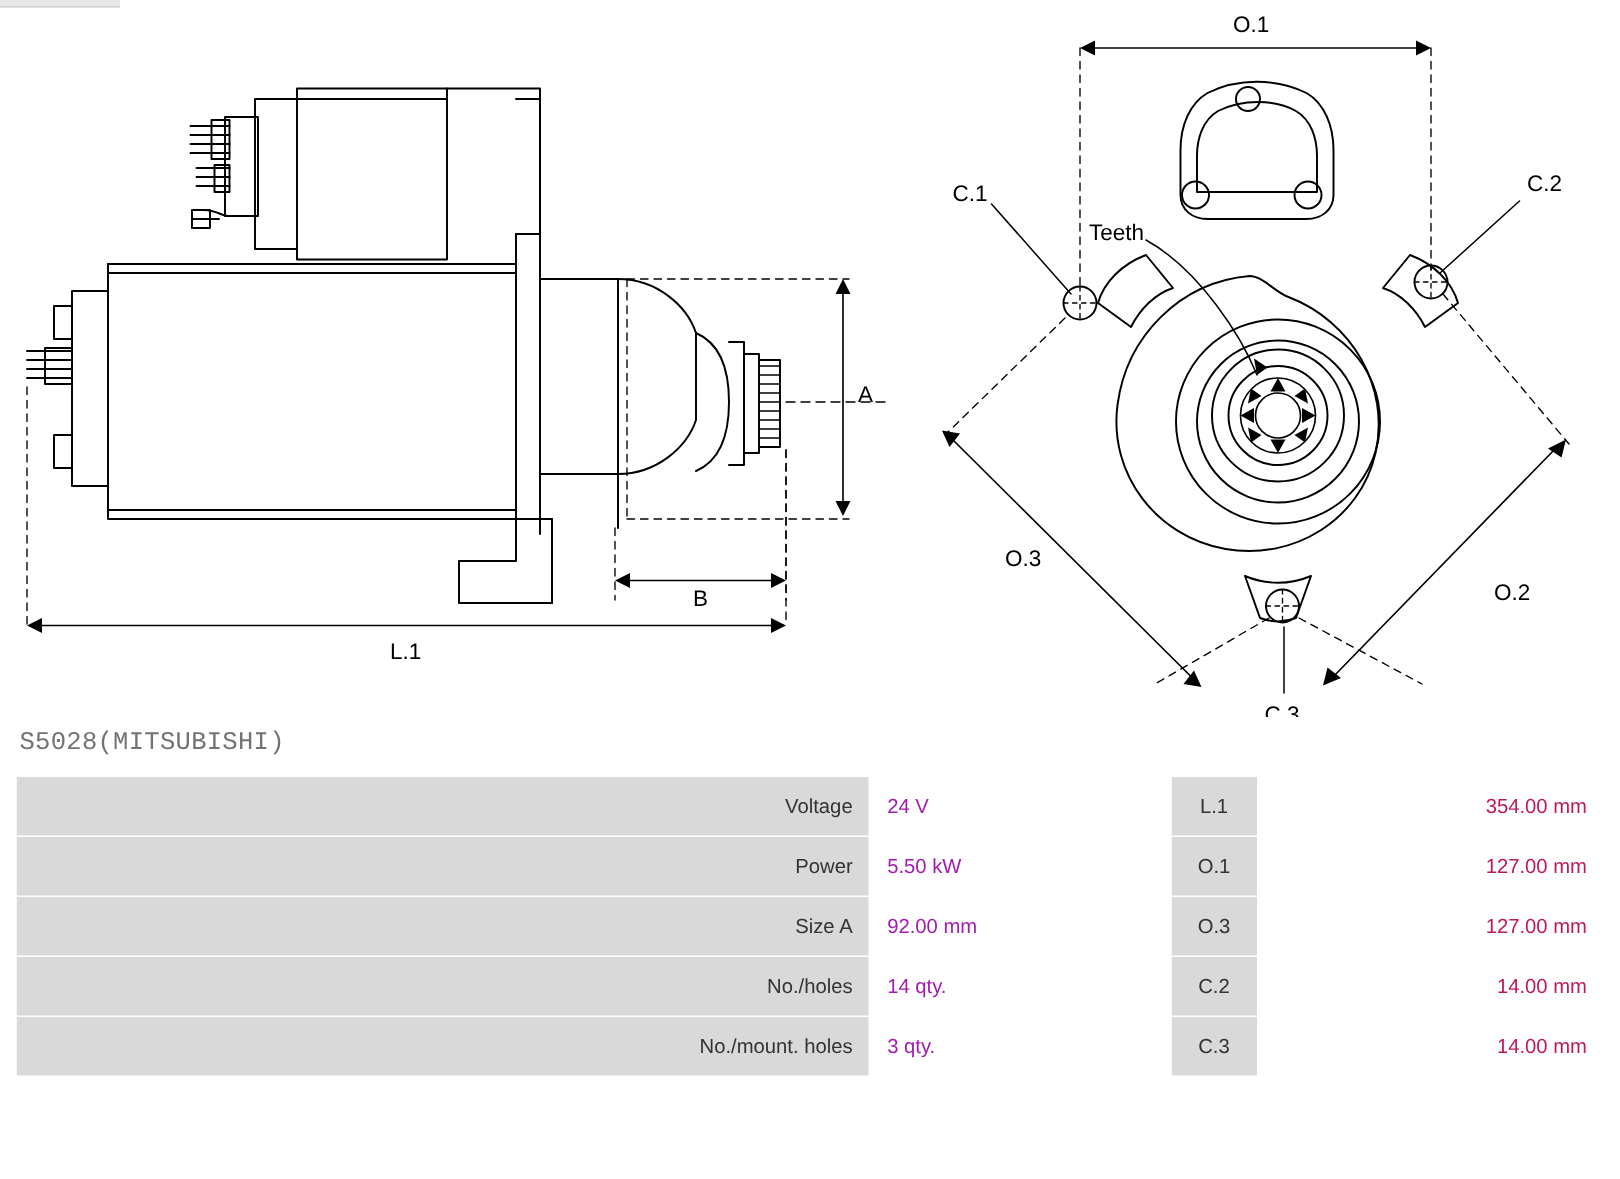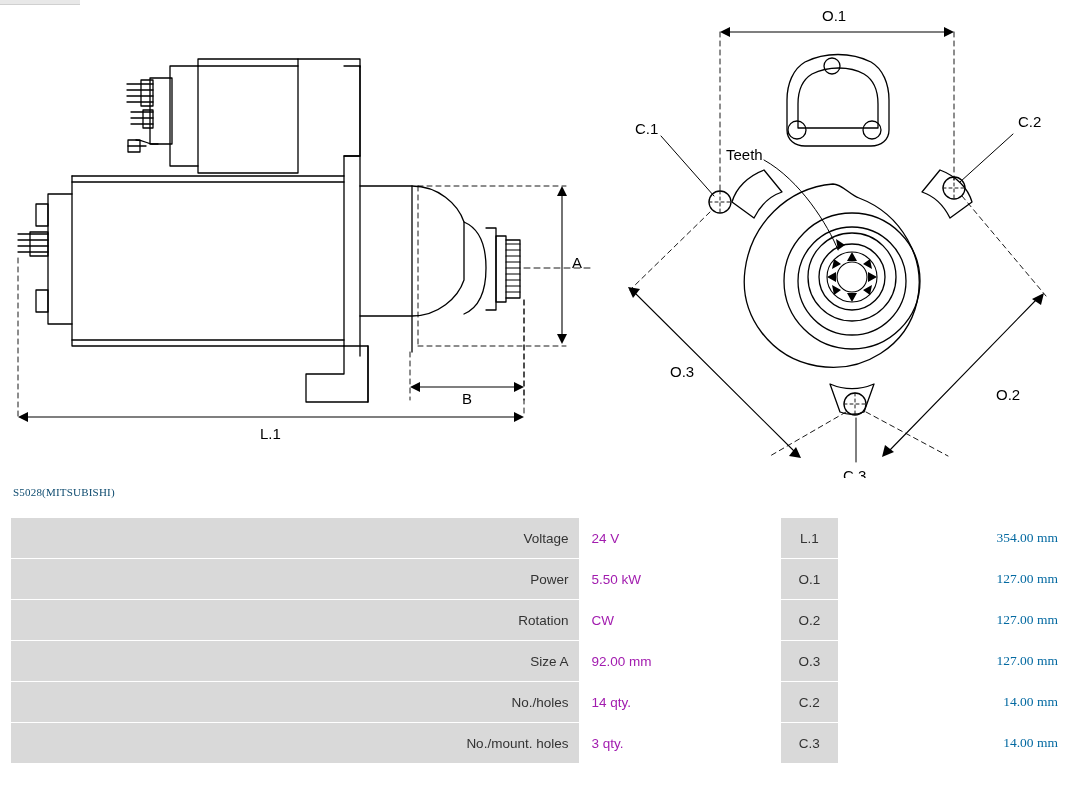--- a/index.html
+++ b/index.html
@@ -26,23 +26,23 @@
     font-family: "Liberation Sans", sans-serif;
     font-size: 15px;
     fill: #000;
   }
 
   
   #part-title {
     position: absolute;
     left: 13px;
     top: 486px;
-    font-size: 11px;
-    color: #0c4a6e;
-    font-family: Liberation Serif, serif;
+    font-size: 17px;
+    color: #737373;
+    font-family: Liberation Mono, monospace;
     letter-spacing: 0.2px;
   }
 
   
   #spec-table {
     position: absolute;
     left: 10px;
     top: 517px;
     width: 1060px;
     border-collapse: collapse;
@@ -69,24 +69,23 @@
   }
   td.lbl2 {
     background: #d9d9d9;
     text-align: center;
     color: #333;
     width: 56px;
   }
   td.val2 {
     background: #ffffff;
     text-align: right;
-    color: #0369a1;
+    color: #be185d;
     width: 226px;
     border: 1px solid #d9d9d9;
-    font-family: Liberation Serif, serif;
   }
   td.empty {
     background: #d9d9d9;
     border: 1px solid #ffffff;
   }
   td.empty-white {
     background: #ffffff;
     border: 1px solid #ffffff;
   }
   
@@ -298,26 +297,20 @@
         <td class="lbl2">L.1</td>
         <td class="val2">354.00 mm</td>
       </tr>
       <tr>
         <td class="lbl">Power</td>
         <td class="val">5.50 kW</td>
         <td class="lbl2">O.1</td>
         <td class="val2">127.00 mm</td>
       </tr>
       <tr>
-        <td class="lbl">Rotation</td>
-        <td class="val">CW</td>
-        <td class="lbl2">O.2</td>
-        <td class="val2">127.00 mm</td>
-      </tr>
-      <tr>
         <td class="lbl">Size A</td>
         <td class="val">92.00 mm</td>
         <td class="lbl2">O.3</td>
         <td class="val2">127.00 mm</td>
       </tr>
       <tr>
         <td class="lbl">No./holes</td>
         <td class="val">14 qty.</td>
         <td class="lbl2">C.2</td>
         <td class="val2">14.00 mm</td>

